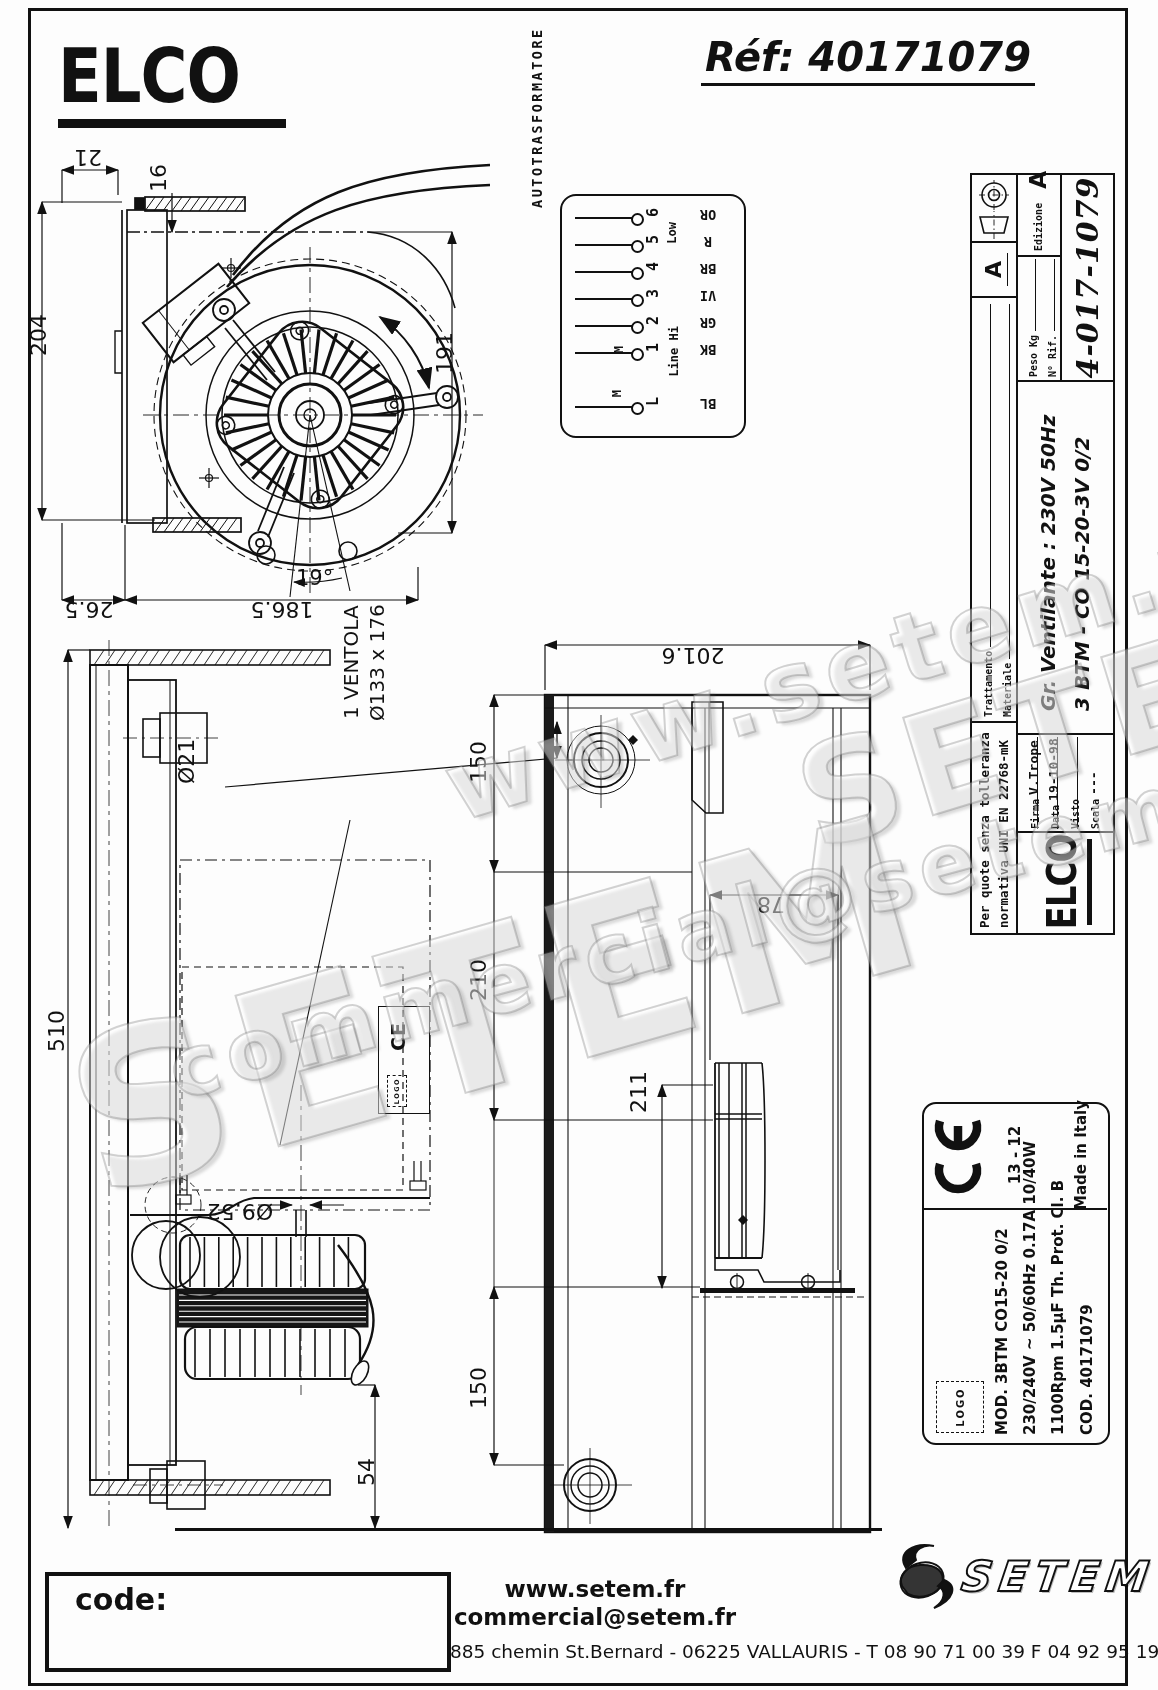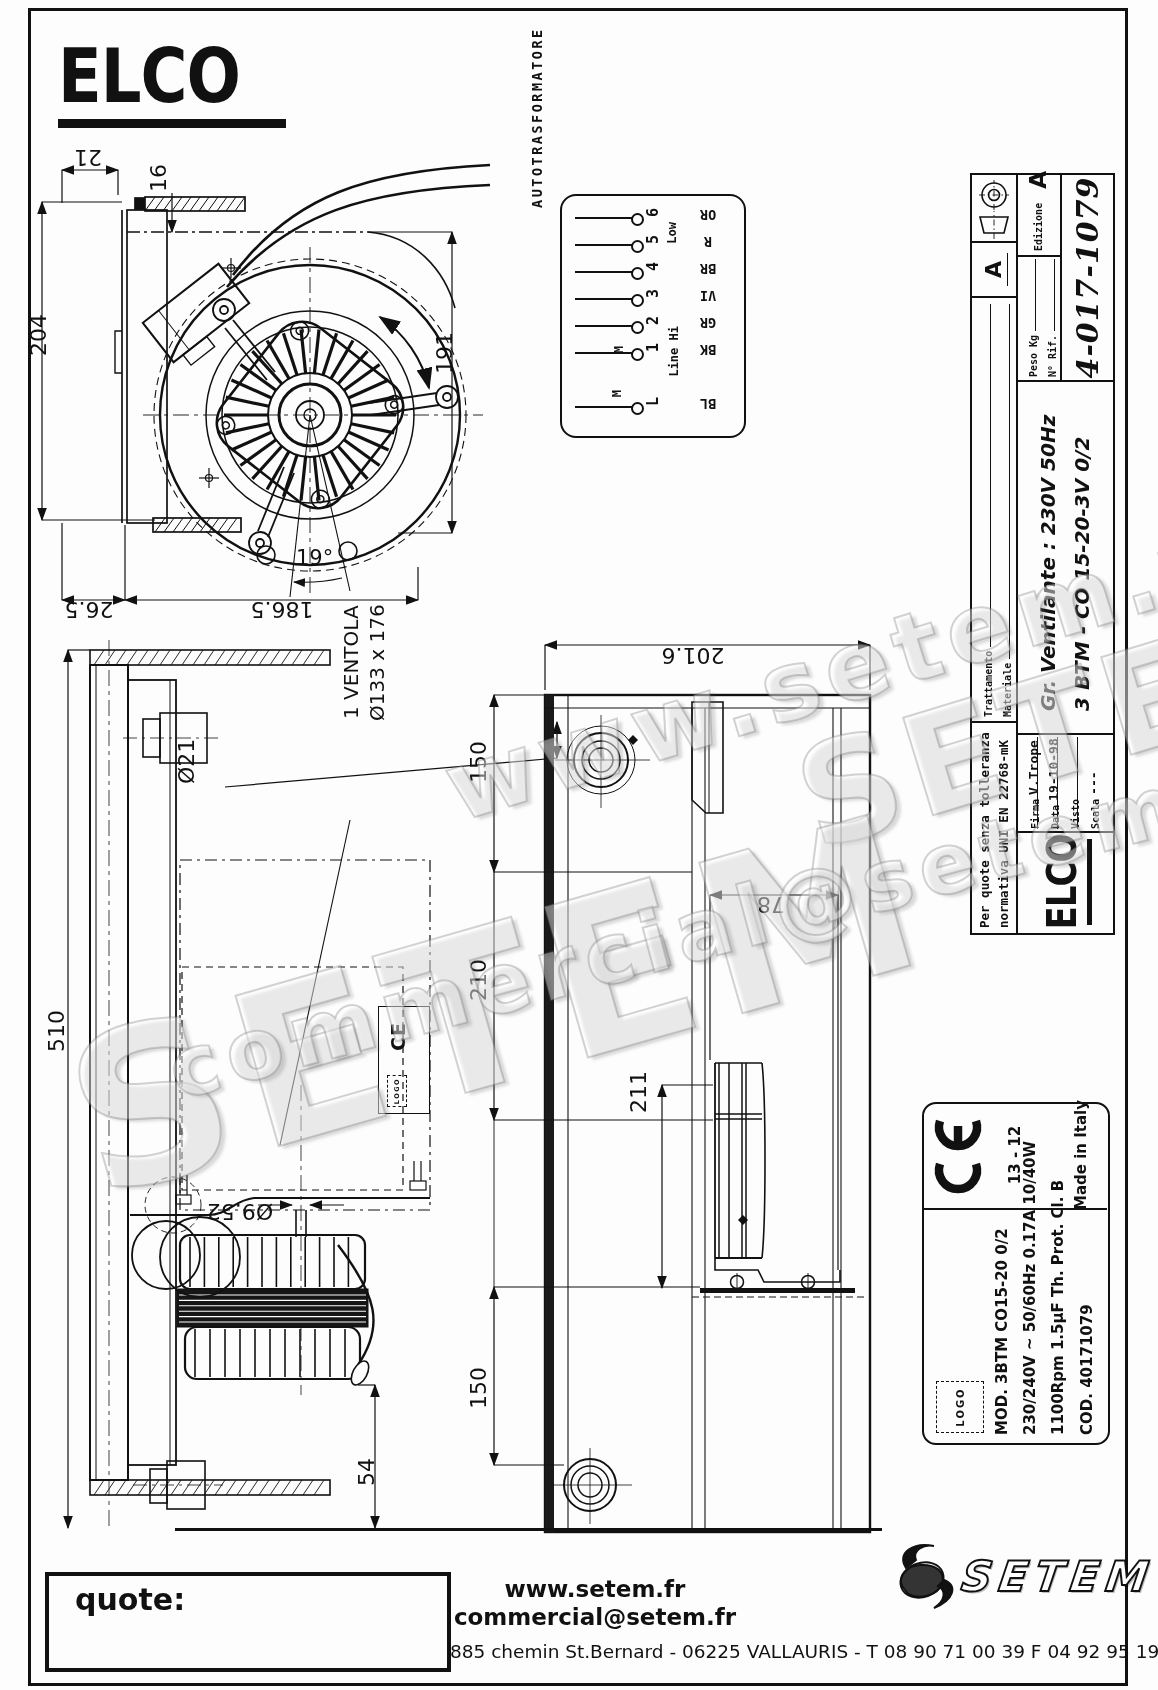--- a/index.html
+++ b/index.html
@@ -39,20 +39,23 @@
 </head>
 <body>
 
 <div id="page">
   <div class="frame"></div>
 
   <div class="abs" style="left:58px;top:32px;">
     <div class="elco" style="font-size:64px;">ELCO</div>
     <div class="elcobar" style="width:228px;height:9px;margin-top:13px;"></div>
   </div>
+  <div class="abs" style="left:0;top:34px;width:1035px;text-align:right;">
+    <span style="display:inline-block;font-size:40px;font-weight:800;font-style:italic;border-bottom:3.5px solid #111;padding:0 4px 3px 4px;">Réf: 40171079</span>
+  </div>
 
   <svg style="left:28px;top:135px;" width="470" height="545" viewBox="0 0 470 545">
     <defs>
       <marker id="ah" markerWidth="11" markerHeight="8" refX="10" refY="4" orient="auto-start-reverse">
         <path d="M0,0 L11,4 L0,8 Z" fill="#111"></path>
       </marker>
     </defs>
     <g stroke="#111" fill="none" stroke-width="1.7">
 
       <rect x="99" y="75" width="40" height="313"></rect>
@@ -217,21 +220,21 @@
     </div>
   <div class="dim r180" style="left:62px;top:146px;width:52px;">21</div>
   <div class="dim v" style="left:148px;top:168px;height:44px;width:24px;">
       <span>16</span>
     </div>
   <div class="dim v" style="left:434px;top:350px;height:76px;width:24px;">
       <span>191</span>
     </div>
   <div class="dim r180" style="left:238px;top:598px;width:88px;">186.5</div>
   <div class="dim r180" style="left:58px;top:598px;width:62px;">26.5</div>
-  <div class="dim plain" style="left:296px;top:548px;font-size:21px;">19°</div>
+  <div class="dim plain" style="left:296px;top:568px;font-size:21px;">19°</div>
 
   <div class="dim v mono" style="left:531px;top:188px;height:250px;width:20px;font-size:13.5px;font-weight:700;letter-spacing:2.5px;">
       <span>AUTOTRASFORMATORE</span>
     </div>
   <div class="abs" style="left:560px;top:194px;width:182px;height:240px;border:2.6px solid #111;border-radius:16px;"></div>
 
   <div class="wire" style="left:575px;top:217px;width:57px;"></div>
   <div class="wire" style="left:575px;top:244px;width:57px;"></div>
   <div class="wire" style="left:575px;top:271px;width:57px;"></div>
   <div class="wire" style="left:575px;top:298px;width:57px;"></div>
@@ -682,21 +685,21 @@
       <div class="cell" style="left:233px;top:148px;width:110px;text-align:center;font-size:15px;font-weight:700;white-space:nowrap;">Made in Italy</div>
     </div>
   </div>
 
   <div class="wm" style="left:430px;top:610px;font-size:96px;transform:rotate(-17deg);">www.setem.fr</div>
   <div class="wm" style="left:790px;top:640px;font-size:140px;transform:rotate(-17deg);">SETEM</div>
   <div class="wm" style="left:60px;top:880px;font-size:215px;letter-spacing:14px;transform:rotate(-16deg);">SETEM</div>
   <div class="wm" style="left:150px;top:870px;font-size:84px;transform:rotate(-15deg);">commercial@setem.fr</div>
 
   <div class="abs" style="left:45px;top:1572px;width:406px;height:100px;border:4px solid #111;box-sizing:border-box;">
-    <div class="abs" style="left:26px;top:6px;font-size:30px;font-weight:800;">quote:</div>
+    <div class="abs" style="left:26px;top:6px;font-size:30px;font-weight:800;">code:</div>
   </div>
   <div class="abs" style="left:460px;top:1576px;width:270px;text-align:center;font-size:23px;font-weight:800;">www.setem.fr</div>
   <div class="abs" style="left:430px;top:1604px;width:330px;text-align:center;font-size:23px;font-weight:800;">commercial@setem.fr</div>
   <div class="abs" style="left:450px;top:1641px;width:670px;text-align:center;font-size:18.5px;font-weight:500;white-space:nowrap;">885 chemin St.Bernard  -  06225 VALLAURIS  -  T 08 90 71 00 39   F 04 92 95 19 39</div>
   <div class="abs" style="left:888px;top:1538px;">
     <svg width="78" height="88" viewBox="0 0 78 88" style="position:static;">
       <g stroke="#111" fill="none" stroke-width="2">
         <path d="M18,30 C8,14 26,4 46,8 C36,6 24,12 28,22 Z" fill="#111"></path>
         <ellipse cx="34" cy="42" rx="22" ry="17" transform="rotate(-20 34 42)"></ellipse>
         <path d="M14,48 C10,38 18,28 32,27 C48,26 58,34 54,46 C50,57 32,62 20,56 Z" fill="#111" fill-opacity="0.85"></path>

